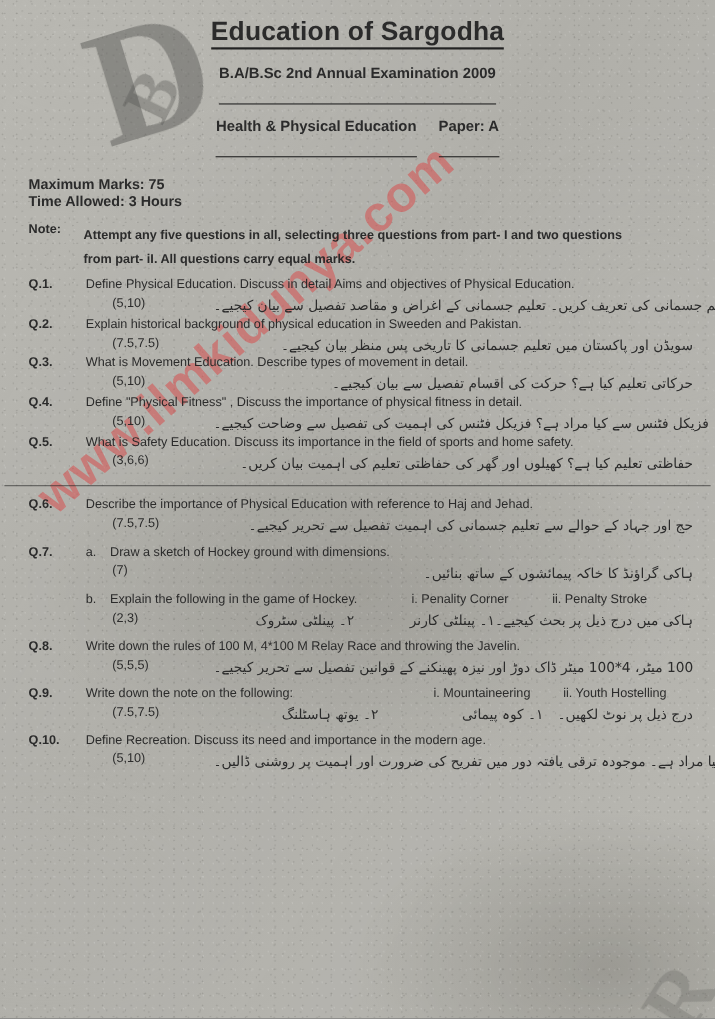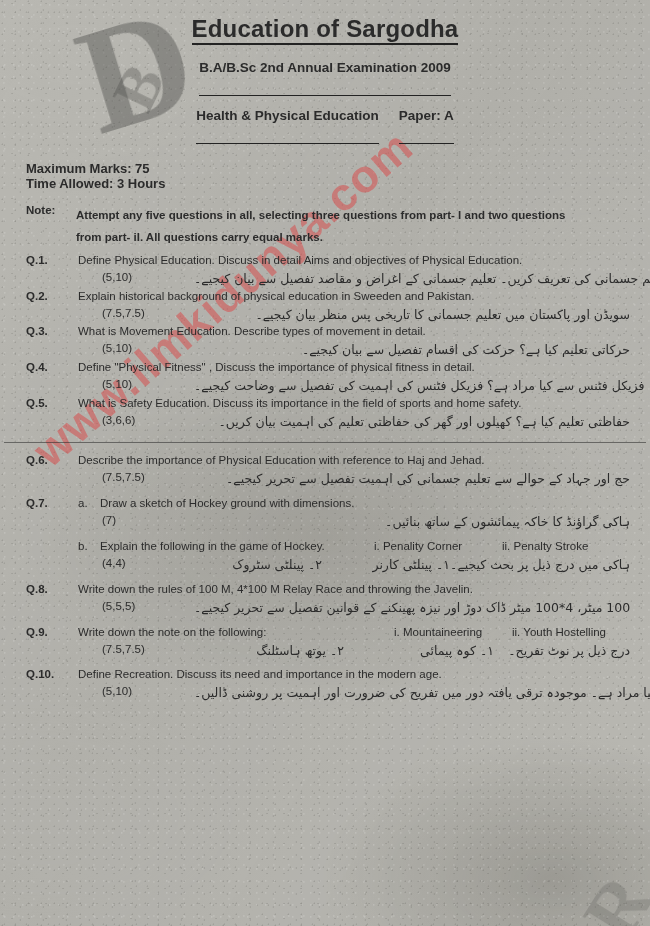--- a/index.html
+++ b/index.html
@@ -313,21 +313,21 @@
 
         <div class="q-line" style="margin-top:9px;">
           <span class="q-num"></span>
           <span class="q-sub">b.</span>
           <span class="q-text">Explain the following in the game of Hockey.</span>
           <span class="q-opt">i. Penality Corner</span>
           <span class="q-opt">ii. Penalty Stroke</span>
         </div>
         <div class="marks-line">
           <span class="marks-pad"></span>
-          <span class="marks-val">(4,4)</span>
+          <span class="marks-val">(2,3)</span>
           <span class="urdu-cell urdu">۲۔ پینلٹی سٹروک</span>
           <span class="urdu-cell urdu">۱۔ پینلٹی کارنر</span>
           <span class="urdu-flex urdu">ہاکی میں درج ذیل پر بحث کیجیے۔</span>
         </div>
       </div>
 
       <div class="q" style="margin-top:9px;">
         <div class="q-line">
           <span class="q-num">Q.8.</span>
           <span class="q-text">Write down the rules of 100 M, 4*100 M Relay Race and throwing the Javelin.</span>
@@ -344,21 +344,21 @@
           <span class="q-num">Q.9.</span>
           <span class="q-text">Write down the note on the following:</span>
           <span class="q-opt wide">i. Mountaineering</span>
           <span class="q-opt wide">ii. Youth Hostelling</span>
         </div>
         <div class="marks-line">
           <span class="marks-pad"></span>
           <span class="marks-val">(7.5,7.5)</span>
           <span class="urdu-cell wide urdu">۲۔ یوتھ ہاسٹلنگ</span>
           <span class="urdu-cell wide urdu">۱۔ کوہ پیمائی</span>
-          <span class="urdu-flex urdu">درج ذیل پر نوٹ تفریح۔</span>
+          <span class="urdu-flex urdu">درج ذیل پر نوٹ لکھیں۔</span>
         </div>
       </div>
 
       <div class="q" style="margin-top:9px;">
         <div class="q-line">
           <span class="q-num">Q.10.</span>
           <span class="q-text">Define Recreation. Discuss its need and importance in the modern age.</span>
         </div>
         <div class="marks-line">
           <span class="marks-pad"></span>

